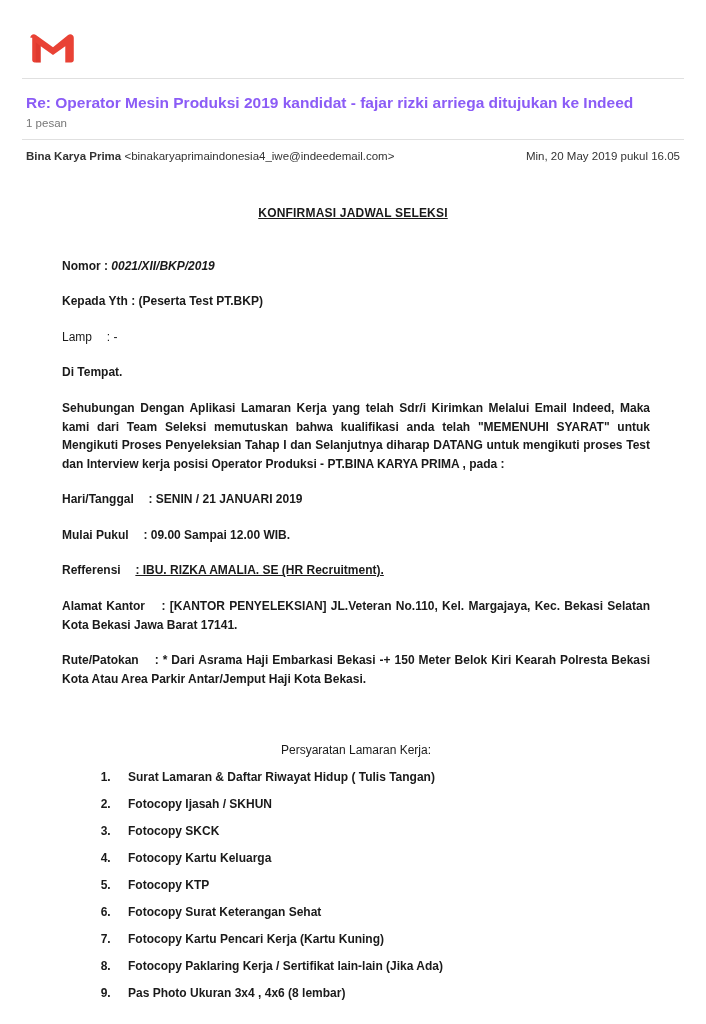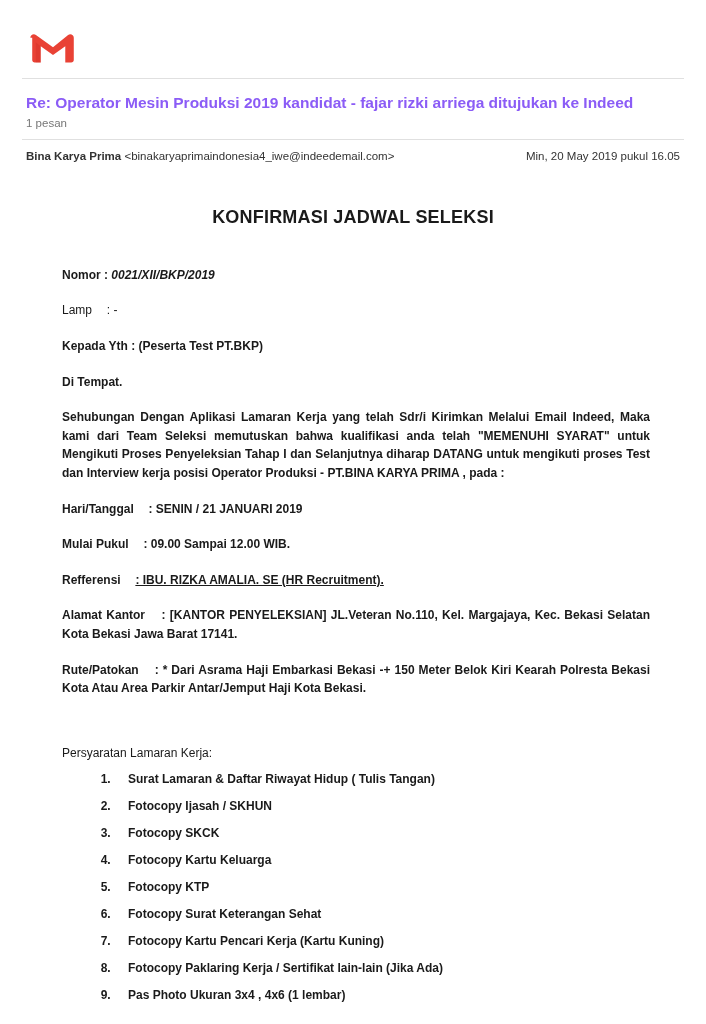--- a/index.html
+++ b/index.html
@@ -70,39 +70,41 @@
   
   .body {
     padding: 20px 28px 40px 28px;
     font-size: 12px;
     color: #1a1a1a;
     line-height: 1.55;
   }
   .doc-title {
     text-align: center;
     font-weight: bold;
-    font-size: 18px;
+    font-size: 12px;
     letter-spacing: .2px;
+    text-decoration: underline;
     margin: 8px 0 34px 0;
   }
   .inner {
     padding-left: 12px;
     padding-right: 6px;
   }
   p.line {
     margin: 0 0 17px 0;
   }
   .b { font-weight: bold; }
   .i { font-style: italic; }
   .u { text-decoration: underline; }
   .just { text-align: justify; }
   .spacer-lg { height: 20px; }
   
   .req-head {
-    margin: 9px 0 8px 0;
+    margin: 16px 0 8px 0;
+    text-align: center;
   }
   ol.req {
     margin: 0 0 0 0;
     padding-left: 52px;
     list-style: decimal;
   }
   ol.req li {
     font-weight: bold;
     margin: 0 0 9px 0;
     padding-left: 14px;
@@ -148,27 +150,27 @@
 
     <div class="doc-title">KONFIRMASI JADWAL SELEKSI</div>
 
     <div class="inner">
 
       <p class="line">
         <span class="b">Nomor :</span>
         <span class="b i">0021/XII/BKP/2019</span>
       </p>
 
+      <p class="line b">Kepada Yth : (Peserta Test PT.BKP)</p>
+
       <p class="line">
         <span>Lamp</span>
         <span class="tab"></span>
         <span>: -</span>
       </p>
-
-      <p class="line b">Kepada Yth : (Peserta Test PT.BKP)</p>
 
       <p class="line b">Di Tempat.</p>
 
       <p class="line b just">Sehubungan Dengan Aplikasi Lamaran Kerja yang telah Sdr/i Kirimkan Melalui Email Indeed, Maka kami dari Team Seleksi memutuskan bahwa kualifikasi anda telah "MEMENUHI SYARAT" untuk Mengikuti Proses Penyeleksian Tahap I dan Selanjutnya diharap DATANG untuk mengikuti proses Test dan Interview kerja posisi Operator Produksi - PT.BINA KARYA PRIMA , pada :</p>
 
       <p class="line">
         <span class="b">Hari/Tanggal</span>
         <span class="tab"></span>
         <span class="b">: SENIN / 21 JANUARI 2019</span>
       </p>
@@ -203,18 +205,18 @@
 
       <ol class="req">
         <li>Surat Lamaran &amp; Daftar Riwayat Hidup ( Tulis Tangan)</li>
         <li>Fotocopy Ijasah / SKHUN</li>
         <li>Fotocopy SKCK</li>
         <li>Fotocopy Kartu Keluarga</li>
         <li>Fotocopy KTP</li>
         <li>Fotocopy Surat Keterangan Sehat</li>
         <li>Fotocopy Kartu Pencari Kerja (Kartu Kuning)</li>
         <li>Fotocopy Paklaring Kerja / Sertifikat lain-lain (Jika Ada)</li>
-        <li>Pas Photo Ukuran 3x4 , 4x6 (1 lembar)</li>
+        <li>Pas Photo Ukuran 3x4 , 4x6 (8 lembar)</li>
       </ol>
 
     </div>
   </div>
 </div>
 
 </body></html>

